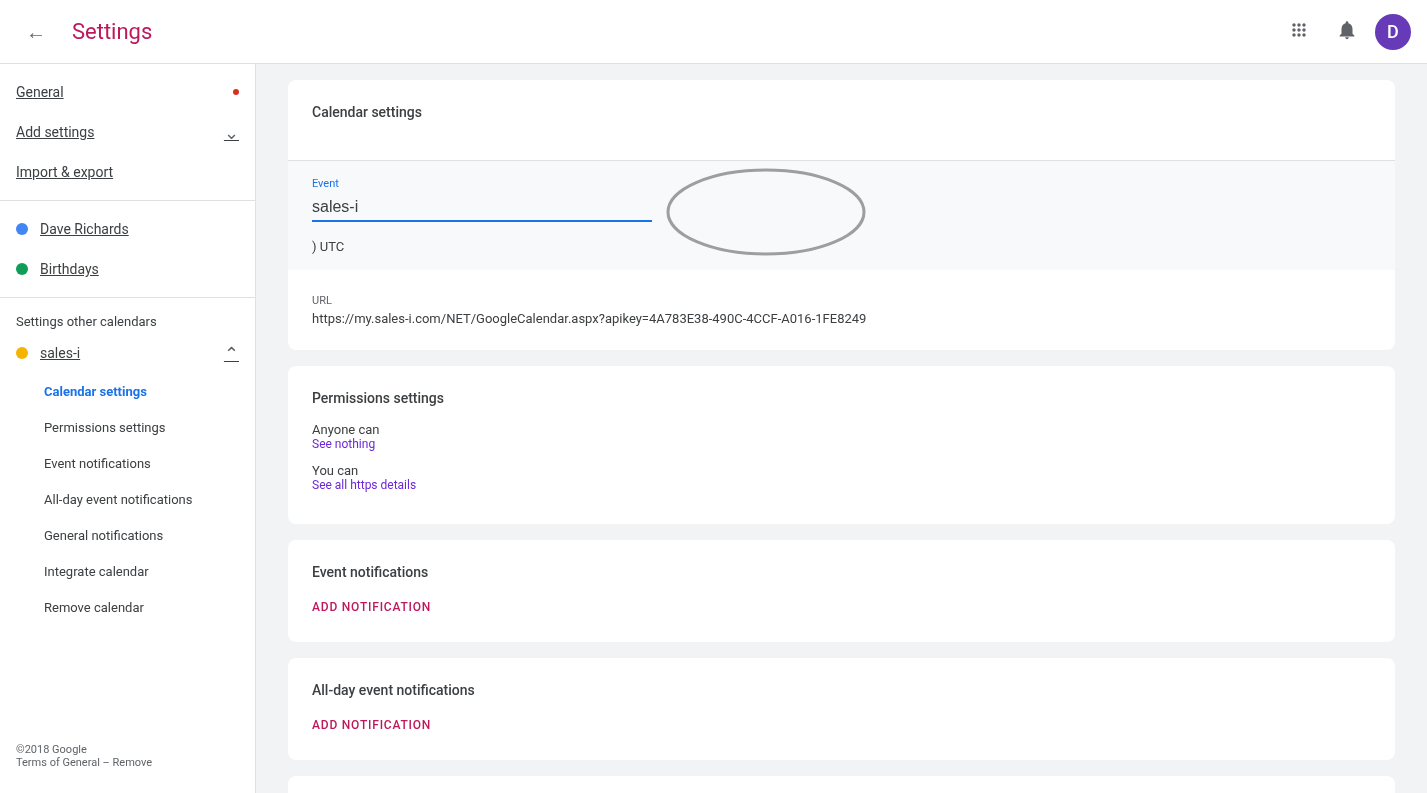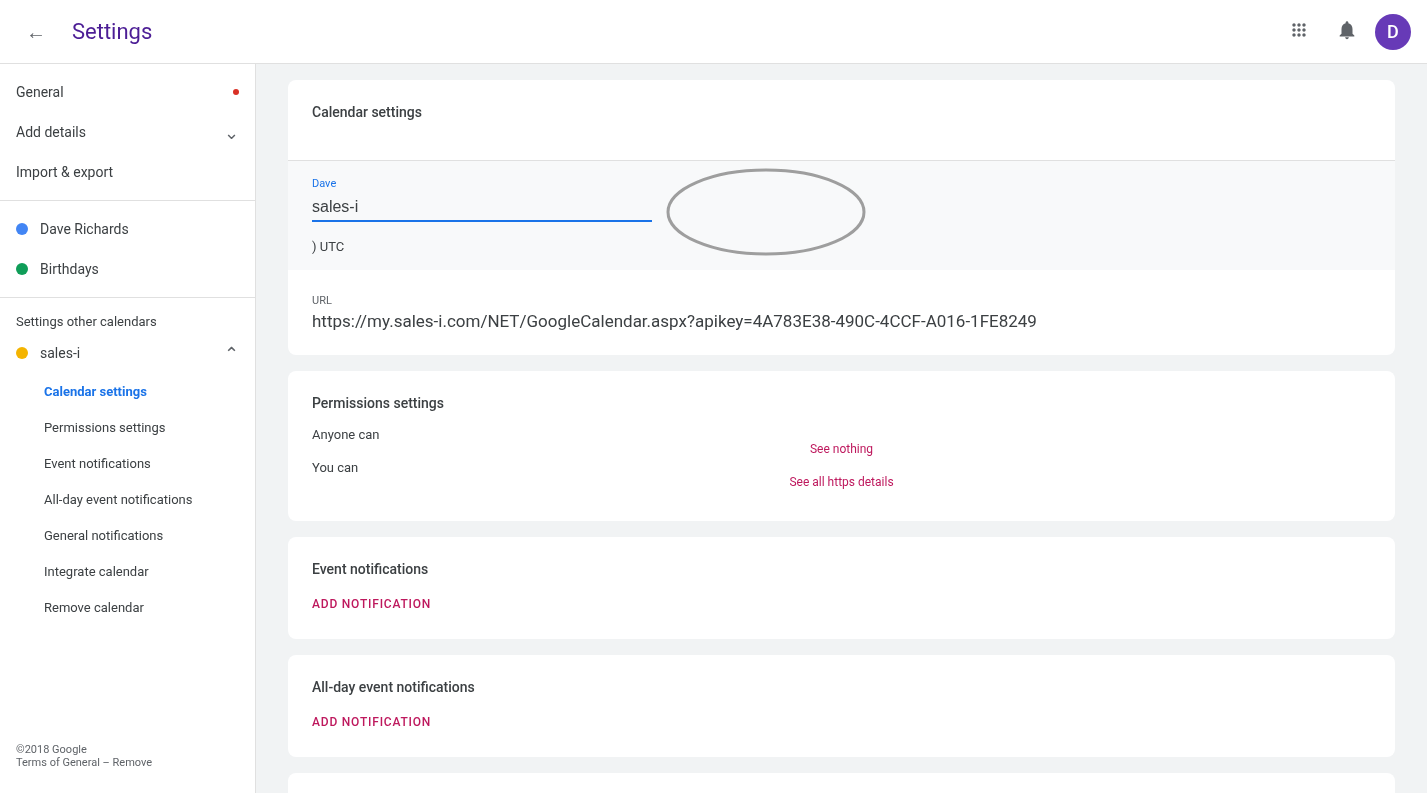--- a/index.html
+++ b/index.html
@@ -31,21 +31,21 @@
       align-items: center;
       justify-content: center;
       border-radius: 50%;
       cursor: pointer;
       color: #5f6368;
       font-size: 20px;
     }
     .header-title {
       font-size: 22px;
       font-weight: 400;
-      color: #4c1d95;
+      color: #be185d;
       margin-left: 16px;
     }
     .header-icons {
       margin-left: auto;
       display: flex;
       align-items: center;
       gap: 8px;
     }
     .header-icon-btn {
       width: 40px;
@@ -89,20 +89,21 @@
       border-right: 1px solid #e0e0e0;
     }
     .sidebar-item {
       display: flex;
       align-items: center;
       padding: 8px 16px;
       cursor: pointer;
       color: #3c4043;
       font-size: 14px;
       min-height: 40px;
+      text-decoration: underline;
     }
     .sidebar-item-label { flex: 1; }
     .sidebar-section-header-large {
       padding: 8px 16px 4px 16px;
       font-size: 13px;
       font-weight: 400;
       color: #3c4043;
     }
     .sidebar-divider {
       height: 1px;
@@ -202,45 +203,44 @@
       position: relative;
     }
 
     
     .url-label {
       font-size: 11px;
       color: #5f6368;
       margin-bottom: 4px;
     }
     .url-text {
-      font-size: 17px;
+      font-size: 13px;
       color: #3c4043;
       word-break: break-all;
     }
 
     
     .timezone-text {
       font-size: 13px;
       color: #3c4043;
     }
 
     
     .permission-row {
-      margin-bottom: 4px;
+      margin-bottom: 12px;
     }
     .permission-row:last-child { margin-bottom: 8px; }
     .permission-who {
       font-size: 13px;
       color: #3c4043;
       font-weight: 400;
     }
     .permission-what {
       font-size: 12px;
-      color: #be185d;
-      text-align: center;
+      color: #6d28d9;
     }
 
     
     .add-notification-btn {
       font-size: 12px;
       color: #be185d;
       letter-spacing: 0.8px;
       text-transform: uppercase;
       cursor: pointer;
       font-weight: 500;
@@ -295,21 +295,21 @@
 
   <div class="sidebar">
     <div class="sidebar-wrapper">
 
       <div class="sidebar-item">
         <span class="sidebar-item-label">General</span>
           <span class="red-dot"></span>
       </div>
 
       <div class="sidebar-item">
-        <span class="sidebar-item-label">Add details</span>
+        <span class="sidebar-item-label">Add settings</span>
         <span class="chevron">⌄</span>
       </div>
 
       <div class="sidebar-item">
         <span class="sidebar-item-label">Import &amp; export</span>
       </div>
 
       <div class="sidebar-divider"></div>
 
 
@@ -373,21 +373,21 @@
       <div class="card-section">
         <div class="section-title">Calendar settings</div>
       </div>
 
       <div class="name-section" style="position: relative;">
         
         <svg style="position:absolute;top:6px;left:378px;pointer-events:none;z-index:10;" width="200" height="90" viewBox="0 0 200 90">
           <ellipse cx="100" cy="45" rx="98" ry="42" fill="none" stroke="#9e9e9e" stroke-width="3"></ellipse>
         </svg>
 
-        <div class="field-label">Dave</div>
+        <div class="field-label">Event</div>
         <input class="field-input" type="text" value="sales-i" style="">
 
         <div style="margin-top:16px;">
           <span class="timezone-text">) UTC</span>
         </div>
       </div>
 
       <div class="card-section">
         <div class="url-label">URL</div>
         <div class="url-text">https://my.sales-i.com/NET/GoogleCalendar.aspx?apikey=4A783E38-490C-4CCF-A016-1FE8249</div>

